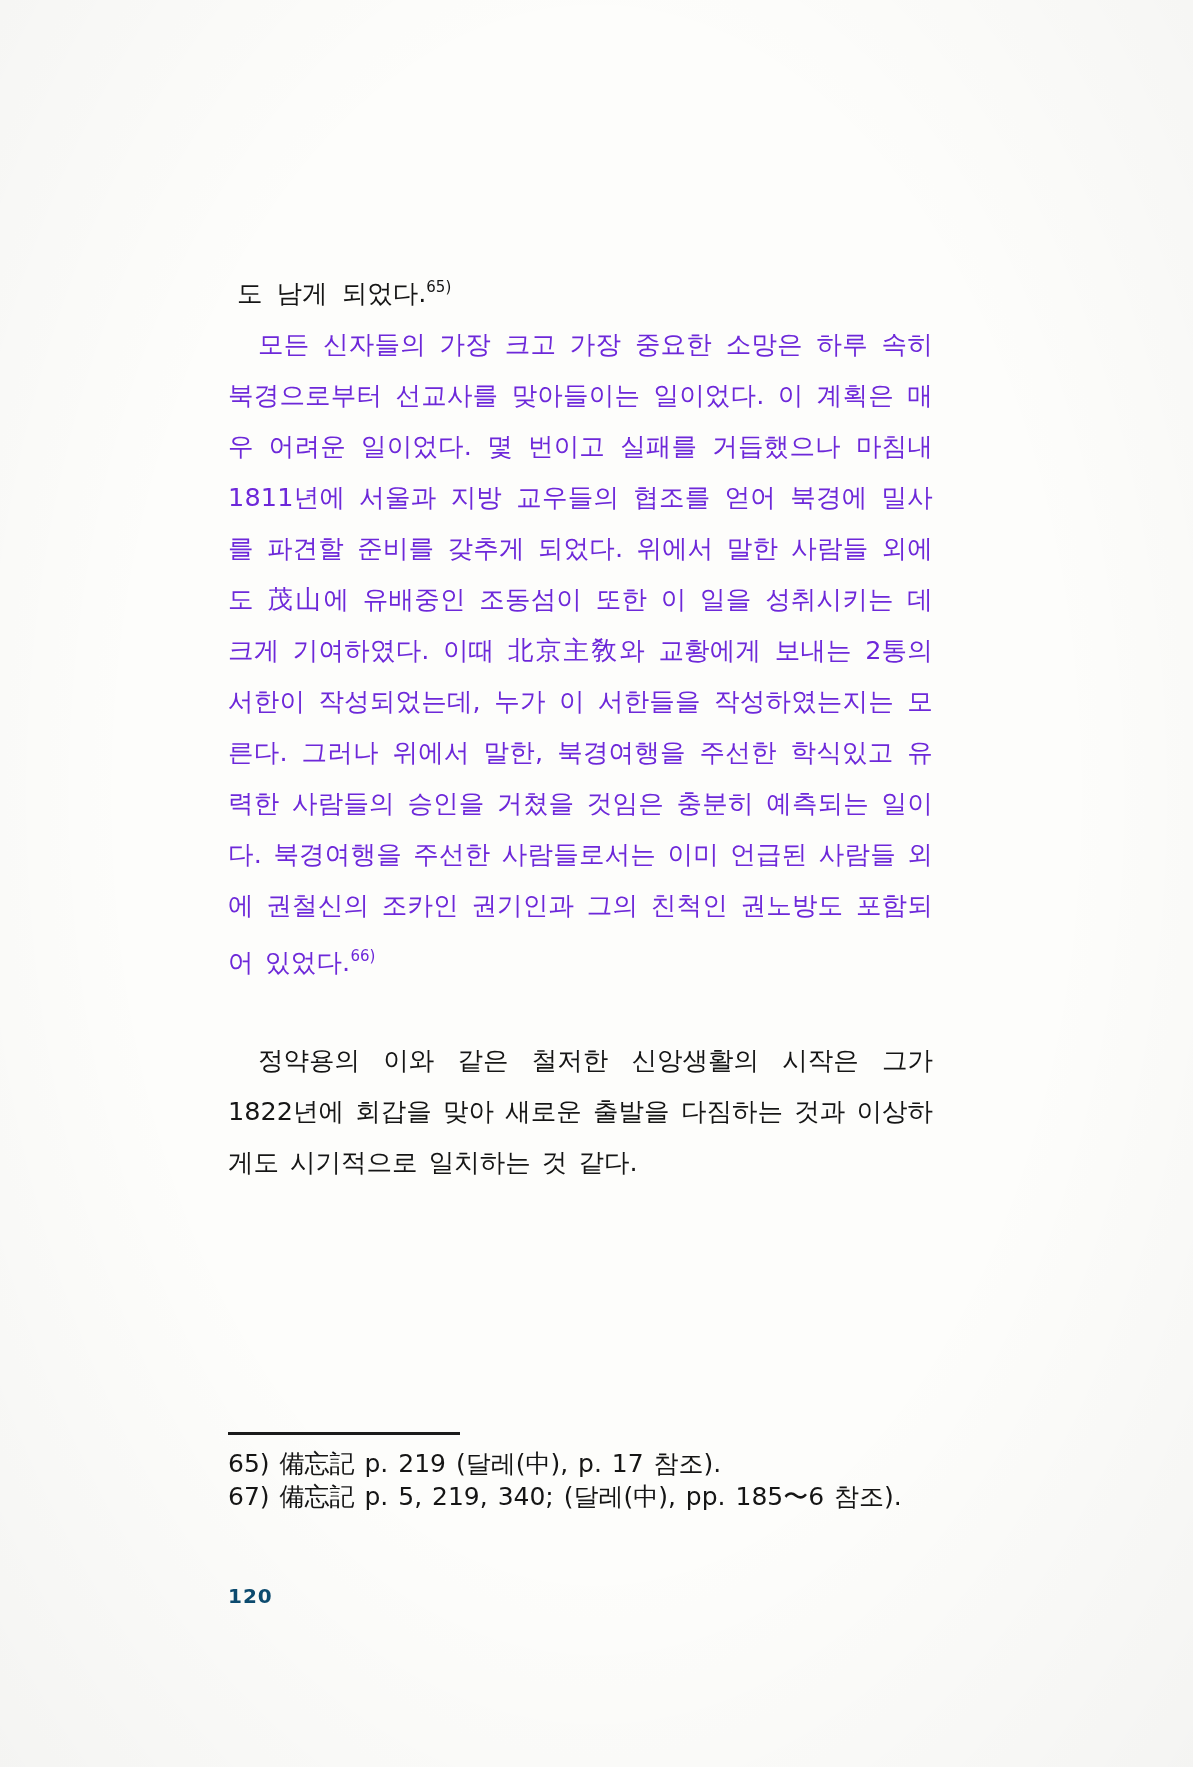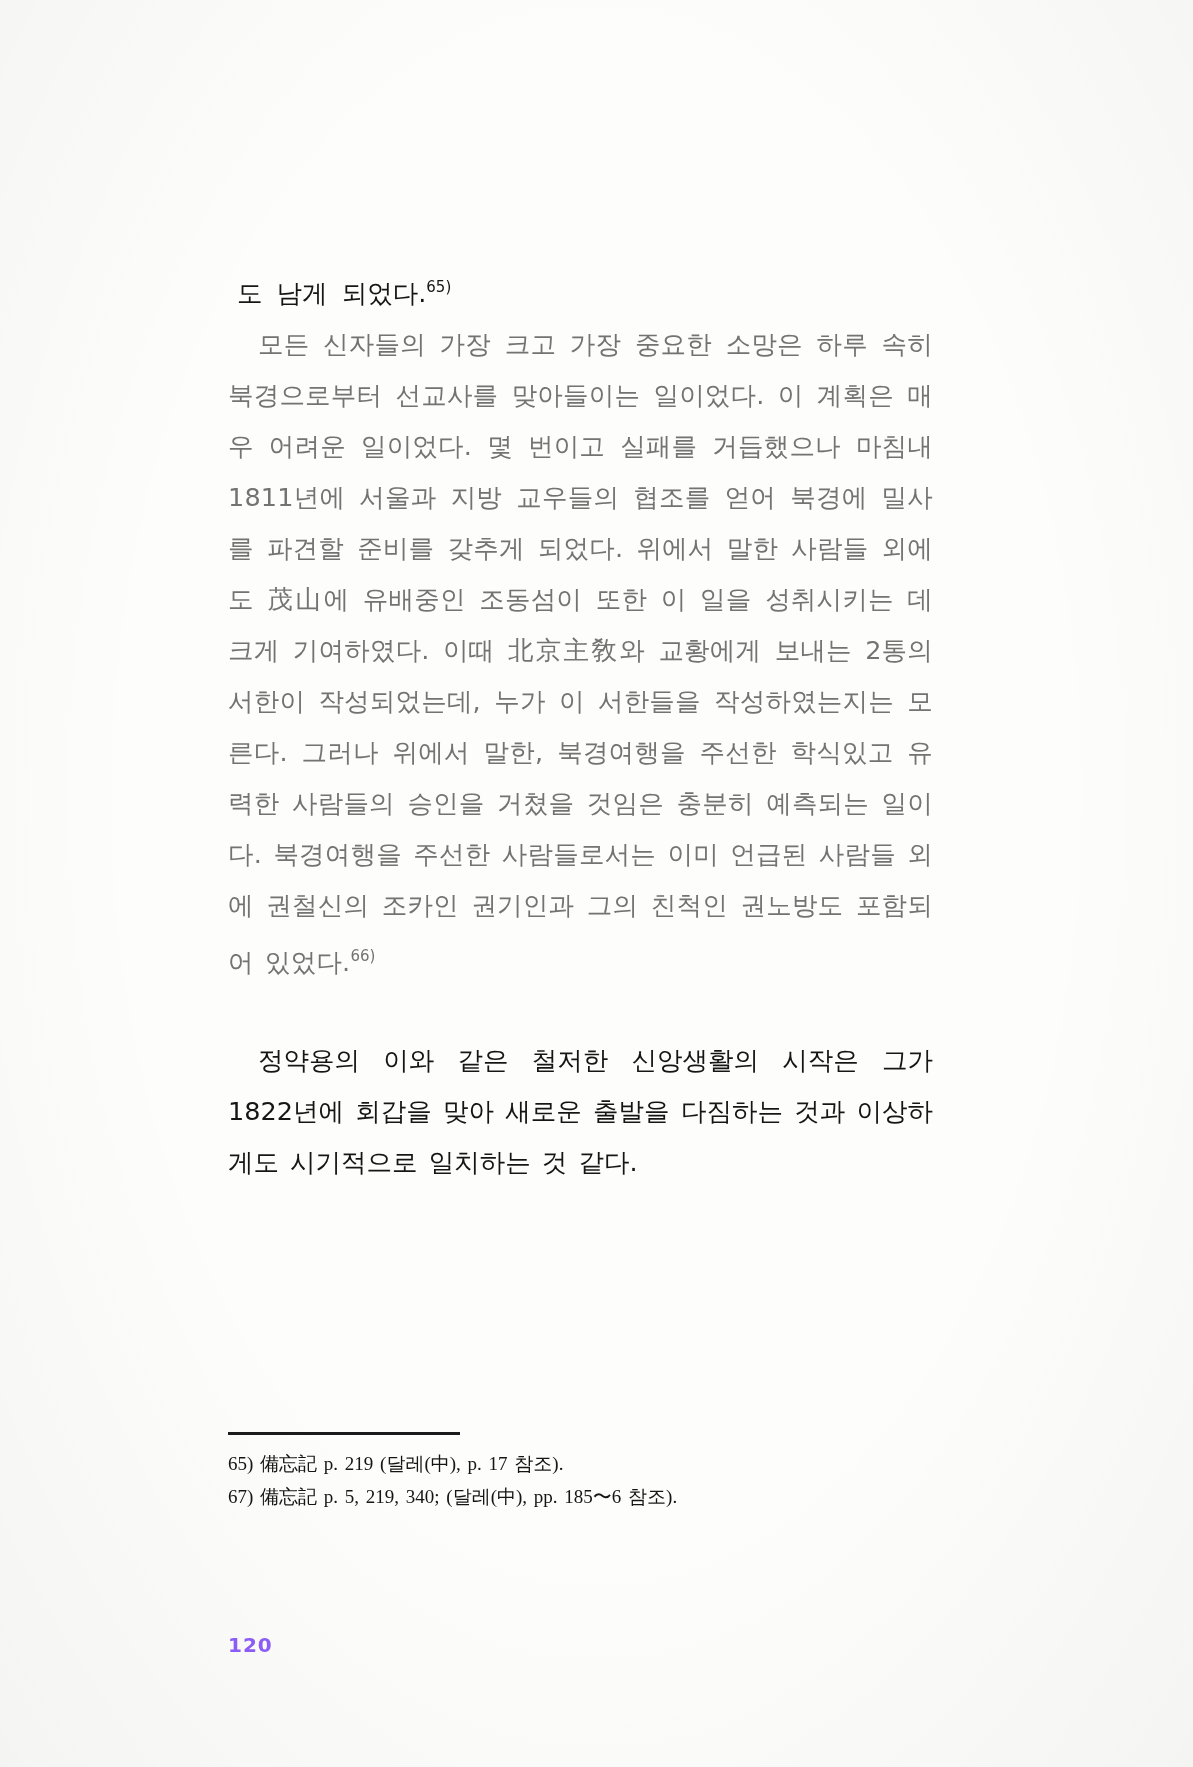--- a/index.html
+++ b/index.html
@@ -35,21 +35,21 @@
     position: absolute;
     left: 228px;
     top: 262px;
     width: 705px;
   }
   .body-text {
     font-size: 25.5px;
     line-height: 51px;
     letter-spacing: 0.2px;
     text-align: justify;
-    color: #737373;
+    color: #6d28d9;
     word-spacing: 3px;
   }
   .first-line {
     font-size: 25.5px;
     line-height: 51px;
     color: #151515;
     word-spacing: 6px;
     margin: 0 0 0 9px;
     text-align: left;
   }
@@ -86,34 +86,33 @@
     top: 1432px;
     width: 700px;
   }
   .notes-rule {
     width: 232px;
     height: 3px;
     background: #1b1b1b;
     margin-bottom: 12px;
   }
   .note {
-    font-size: 19px;
+    font-size: 25px;
     line-height: 33px;
     color: #151515;
     word-spacing: 2px;
     white-space: nowrap;
-    font-family: Liberation Serif, serif;
   }
   .folio {
     position: absolute;
     left: 228px;
-    top: 1633px;
+    top: 1584px;
     font-size: 20px;
     letter-spacing: 1px;
-    color: #8b5cf6;
+    color: #0c4a6e;
     font-weight: 600;
   }
 </style>
 </head>
 <body>
 
 <div class="page">
 
   <div class="content">
 

